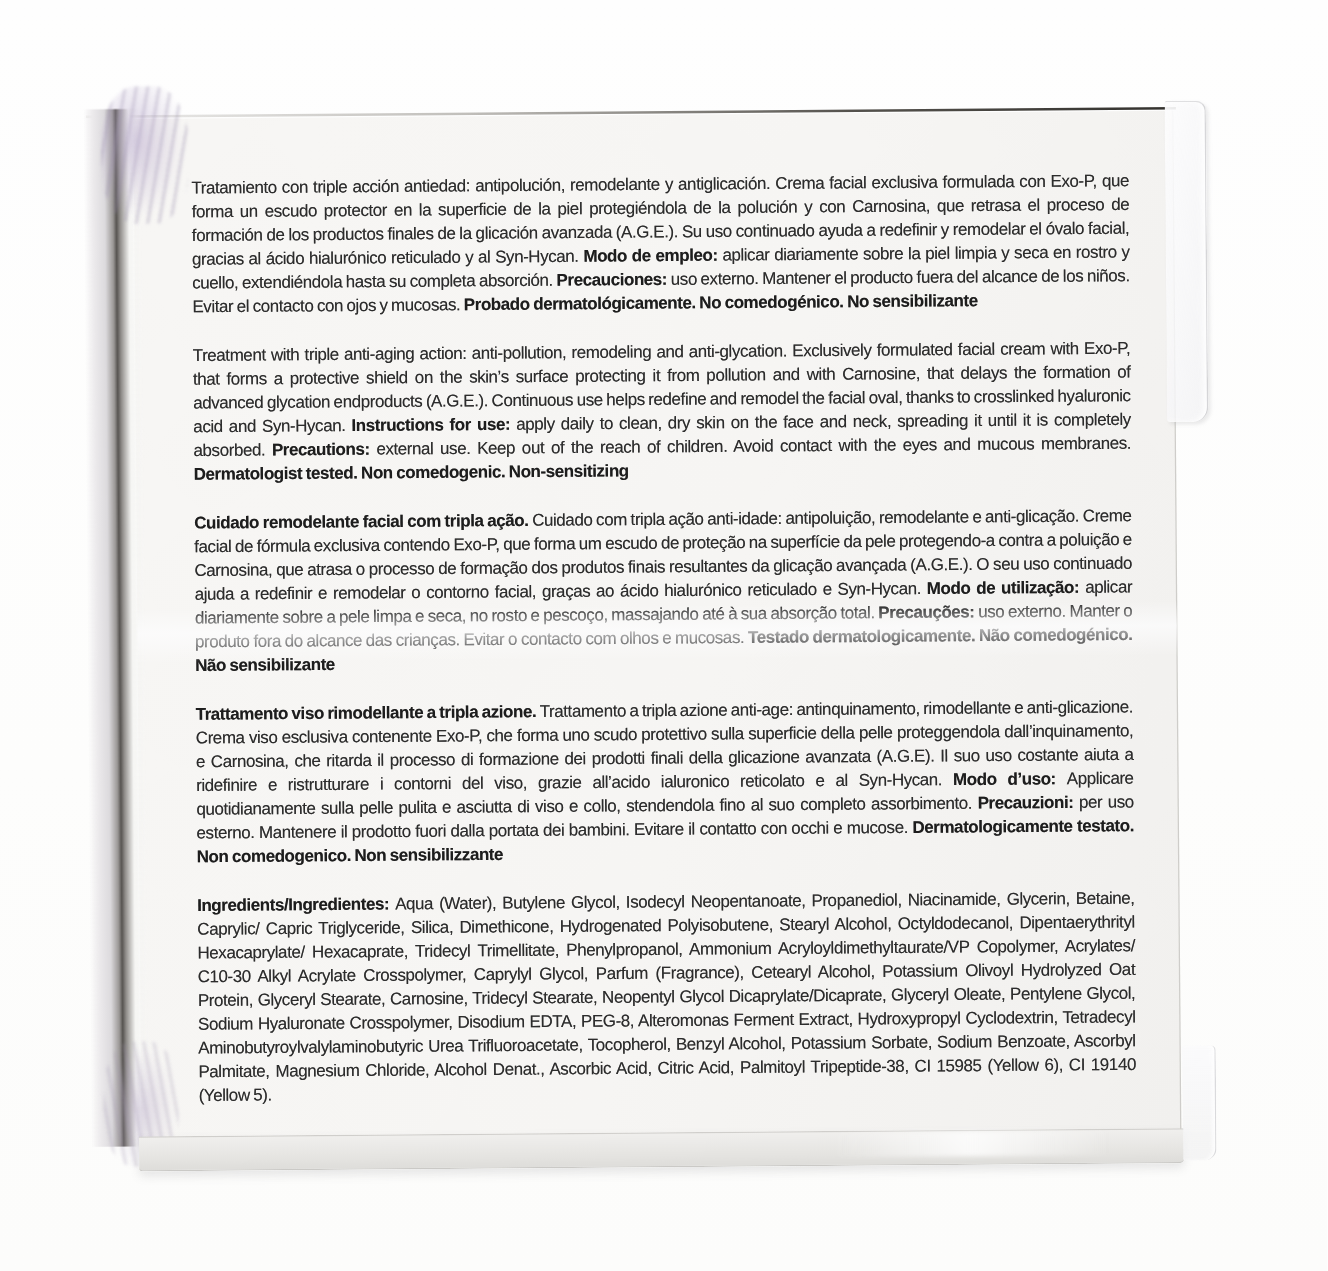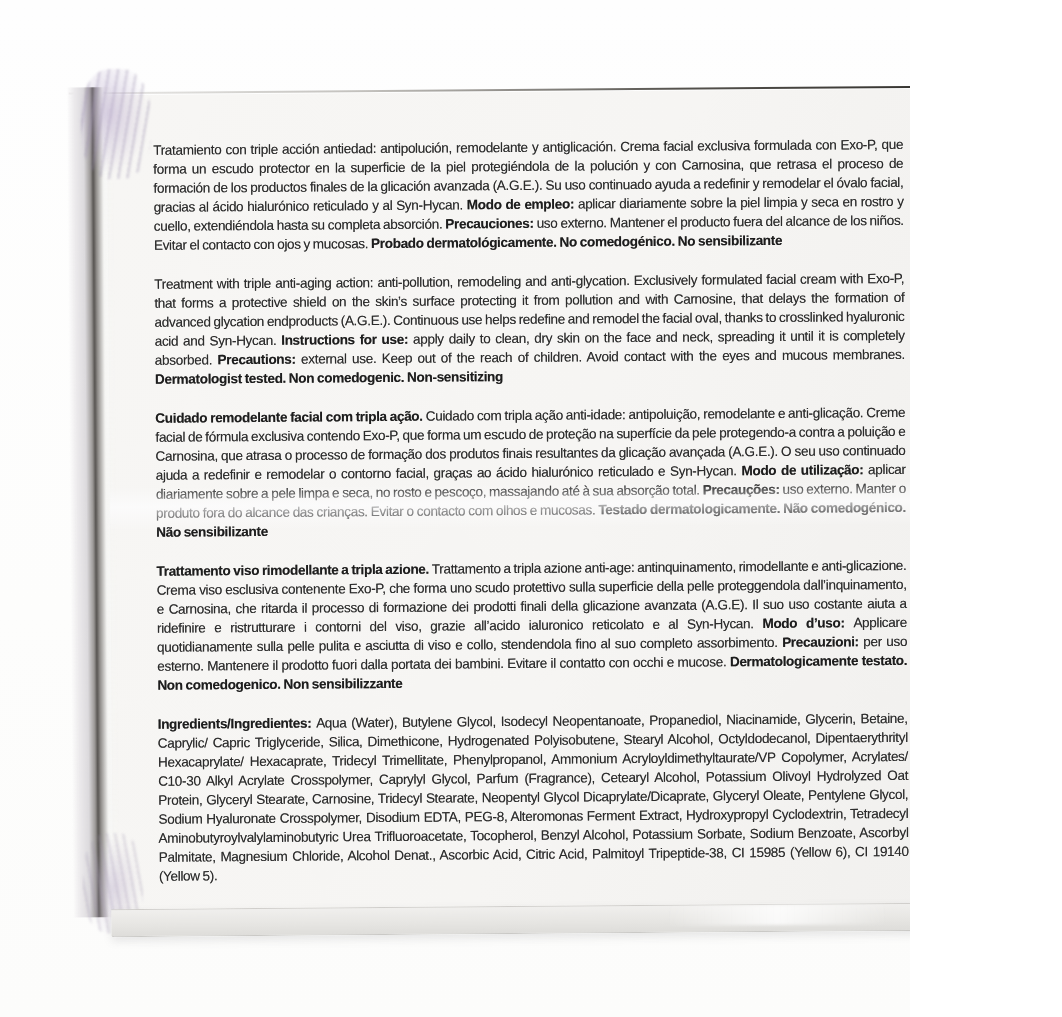--- a/index.html
+++ b/index.html
@@ -4,21 +4,21 @@
 <style>
   html, body { margin: 0; padding: 0; }
   body {
     width: 1062px; height: 1017px;
     background: #ffffff;
     font-family: "Liberation Sans", "DejaVu Sans", sans-serif;
     overflow: hidden;
   }
   .photo {
     position: relative;
-    width: 910px; height: 1017px;
+    width: 1062px; height: 1017px;
     background: linear-gradient(180deg, #fefefe 0%, #fdfdfc 60%, #fcfcfb 100%);
     overflow: hidden;
   }
   
   .box-wrap {
     position: absolute;
     left: 64px; top: 82px;
     width: 900px; height: 856px;
     transform: rotate(-0.45deg);
   }

